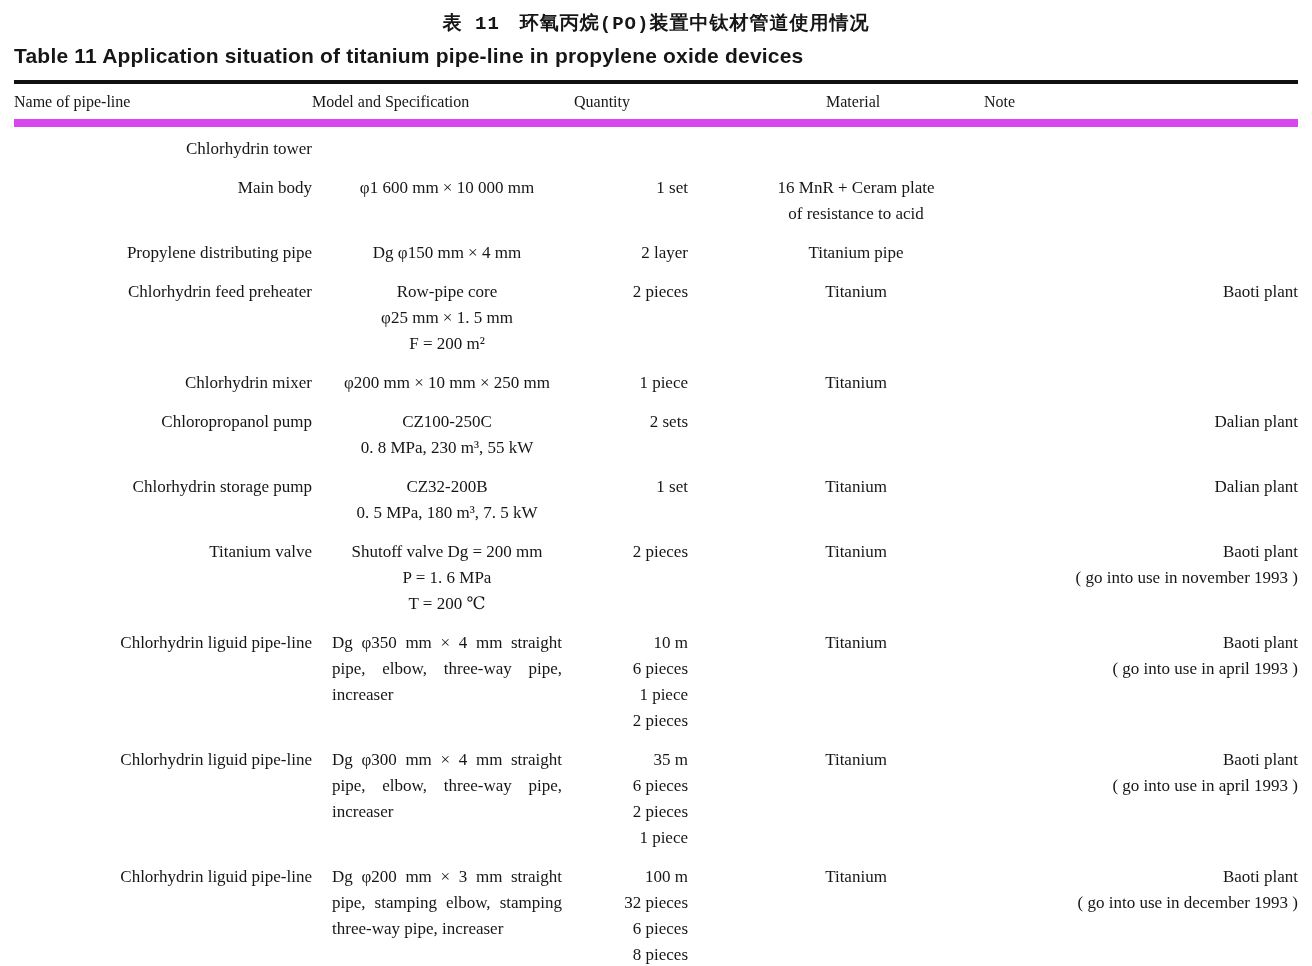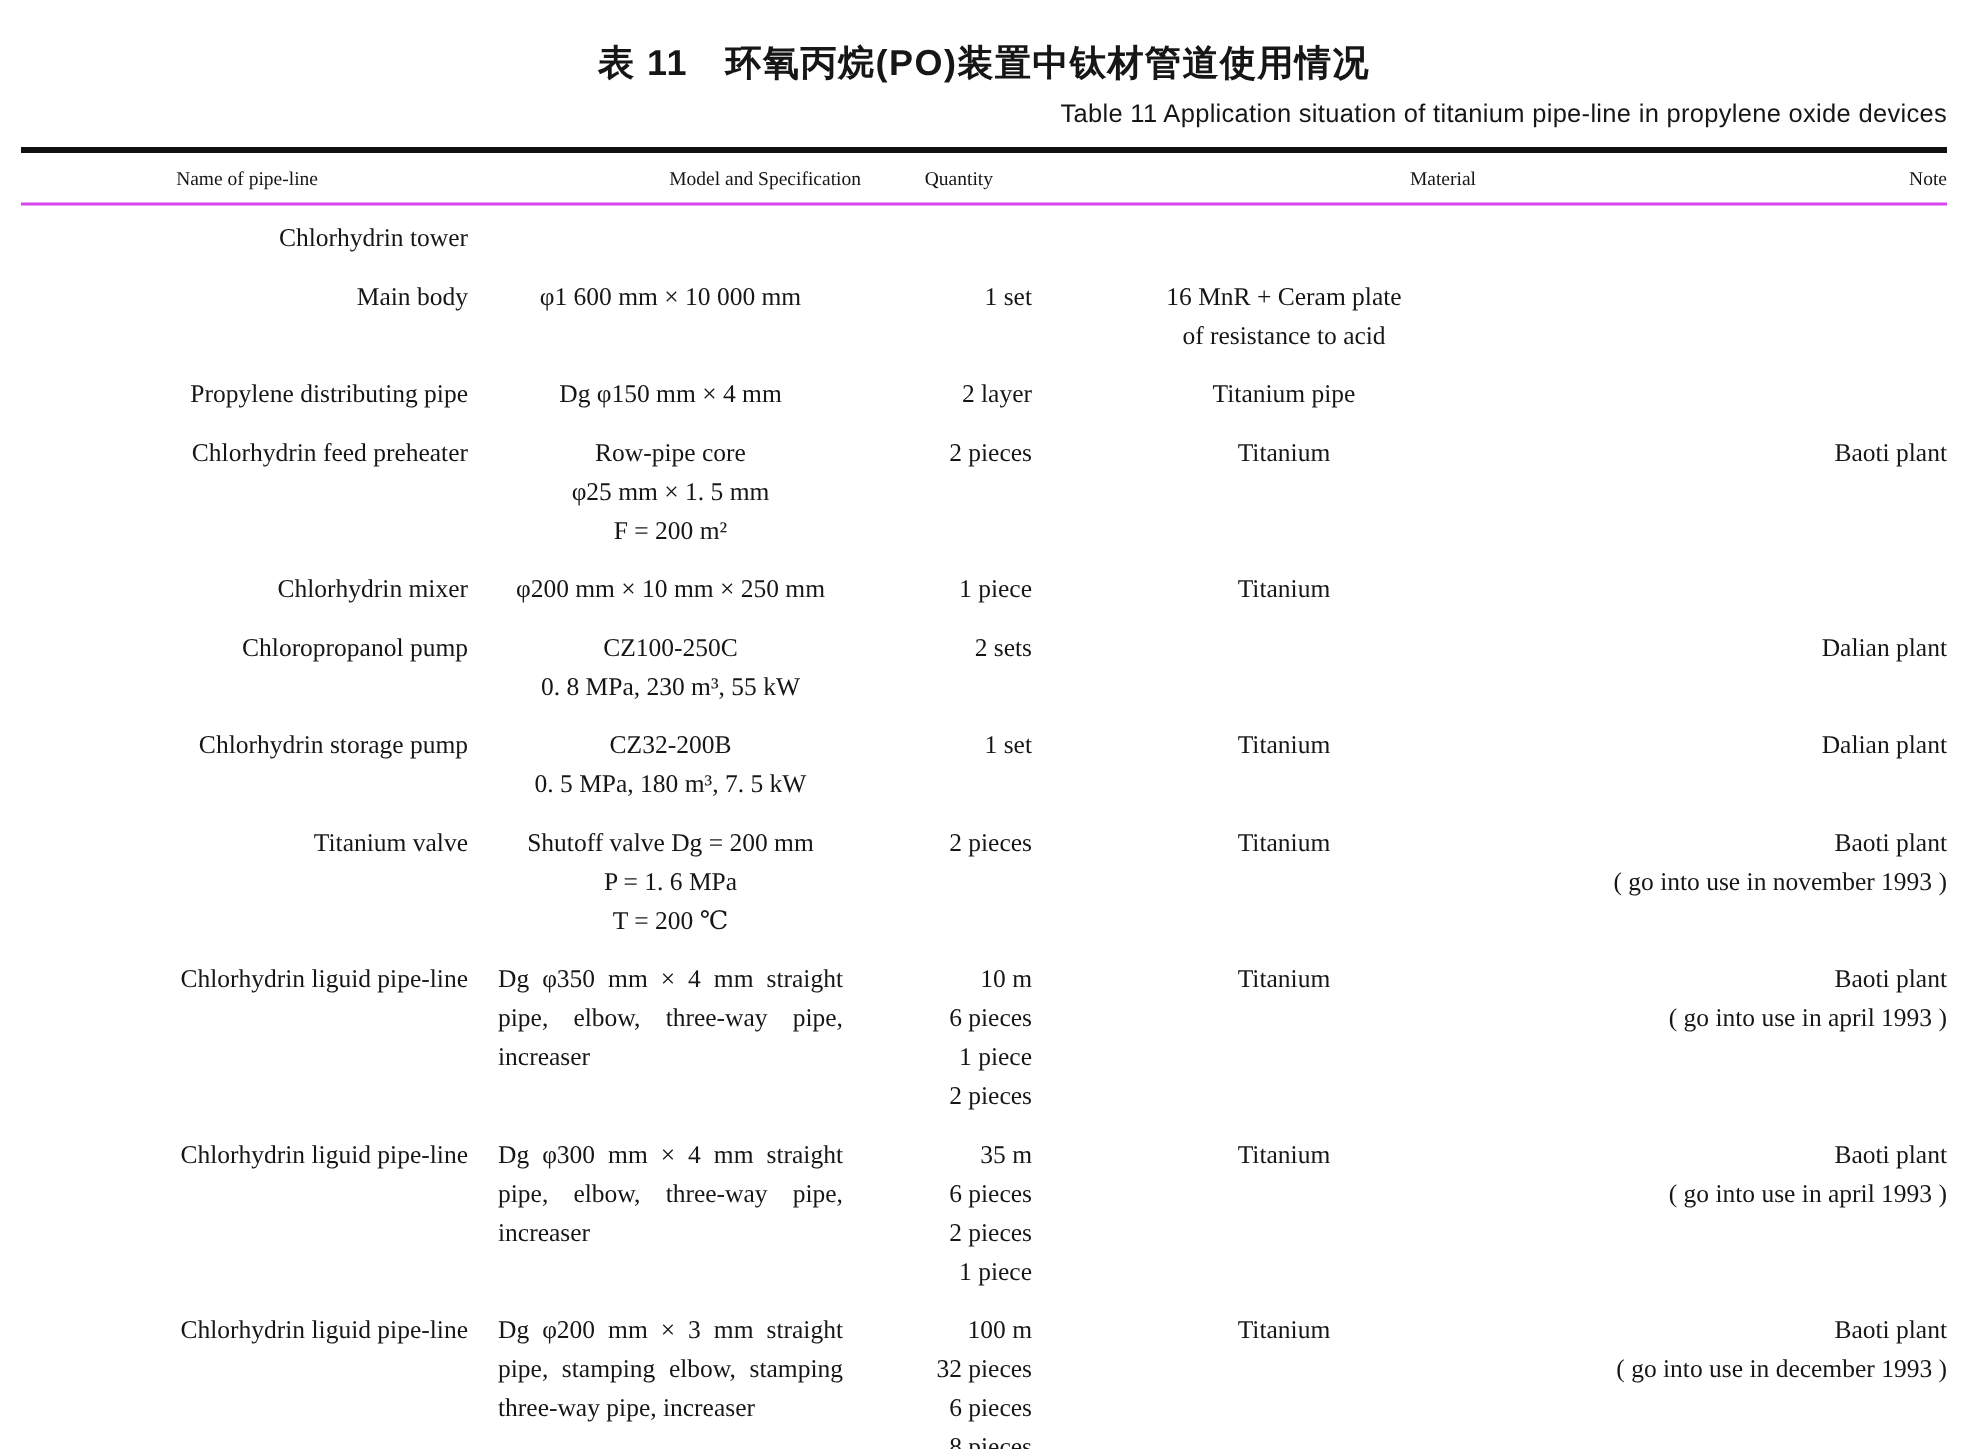--- a/index.html
+++ b/index.html
@@ -3,37 +3,37 @@
 <meta charset="utf-8">
 <style>
   html,body{margin:0;padding:0;}
   body{
     width:1312px;height:966px;background:#ffffff;color:#161616;
     font-family:"Liberation Serif","DejaVu Serif",serif;
     -webkit-font-smoothing:antialiased;overflow:hidden;
   }
   .page{padding:6px 14px 0 14px;}
   .title-cn{
-    text-align:center;font-family:Liberation Sans, sans-serif;
-    font-weight:700;font-size:24px;letter-spacing:1px;margin:20px 0 8px 0;
+    text-align:center;font-family:Liberation Mono, monospace;
+    font-weight:700;font-size:19px;letter-spacing:1px;margin:4px 0 8px 0;
   }
   .title-en{
-    text-align:right;font-family:"Liberation Sans","DejaVu Sans",sans-serif;
-    font-weight:400;font-size:17px;letter-spacing:.2px;margin:0 0 12px 0;
+    text-align:left;font-family:"Liberation Sans","DejaVu Sans",sans-serif;
+    font-weight:700;font-size:21px;letter-spacing:.2px;margin:0 0 12px 0;
   }
   table{
     width:1284px;border-collapse:collapse;table-layout:fixed;
     border-top:4px solid #101010;border-bottom:3px solid #101010;
     font-size:17px;
   }
   col.c1{width:298px}col.c2{width:262px}col.c3{width:114px}
   col.c4{width:296px}col.c5{width:314px}
   thead th{
-    font-weight:400;font-size:13px;text-align:right;
-    padding:9px 0 8px 0;border-bottom:2px solid #d946ef;
+    font-weight:400;font-size:16px;text-align:left;
+    padding:9px 0 8px 0;border-bottom:8px solid #d946ef;
   }
   th.c-name{padding-right:100px;}
   th.c-quantity{padding-right:26px;}
   th.c-material{padding-left:138px;}
   tbody td{
     vertical-align:top;line-height:26px;padding:3px 0 10px 0;
     white-space:pre-line;
   }
   tbody tr:first-child td{padding-top:9px;}
   tbody tr:last-child td{padding-bottom:6px;}

